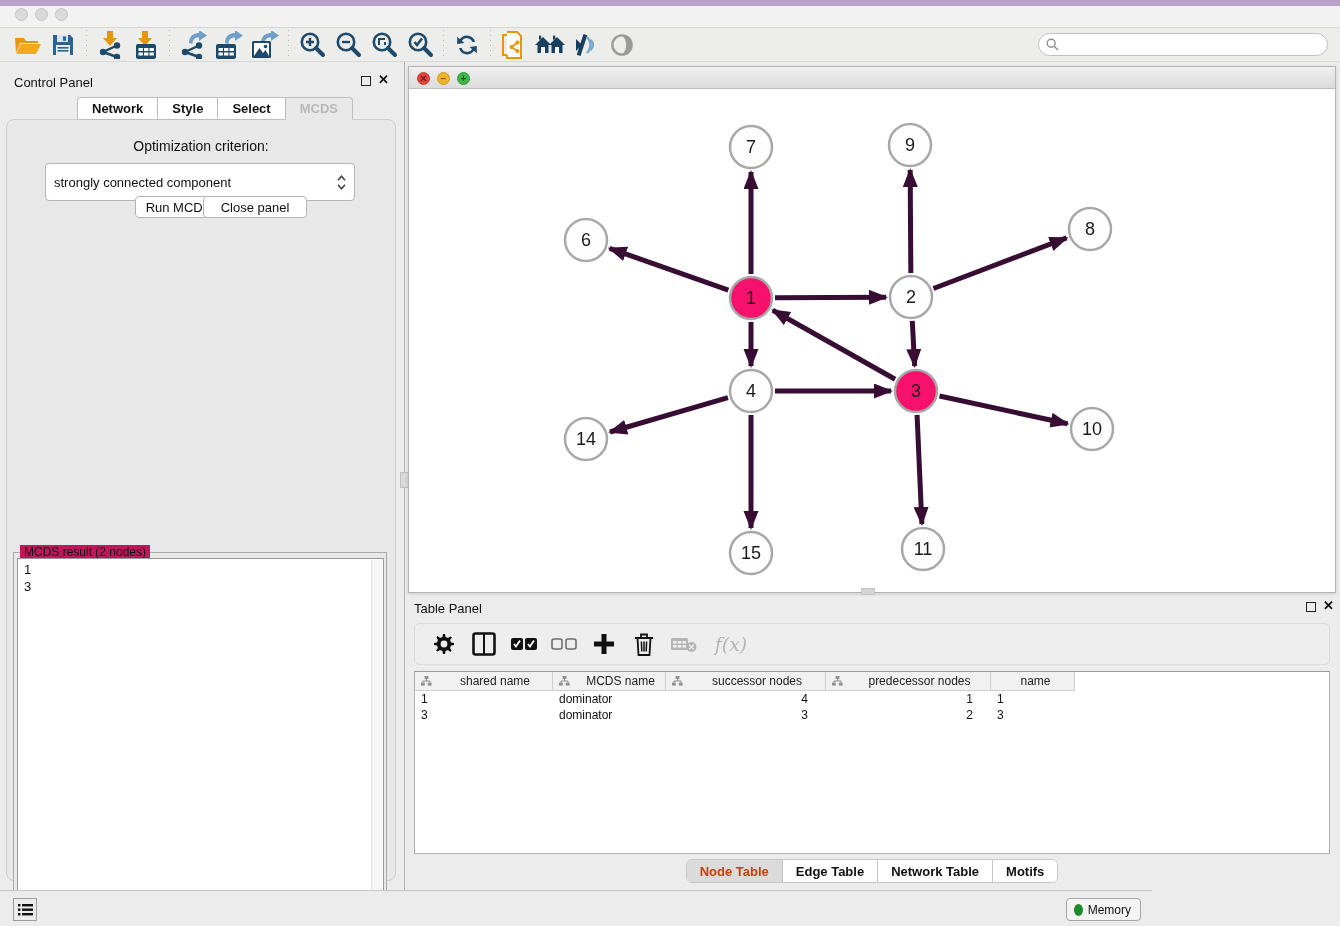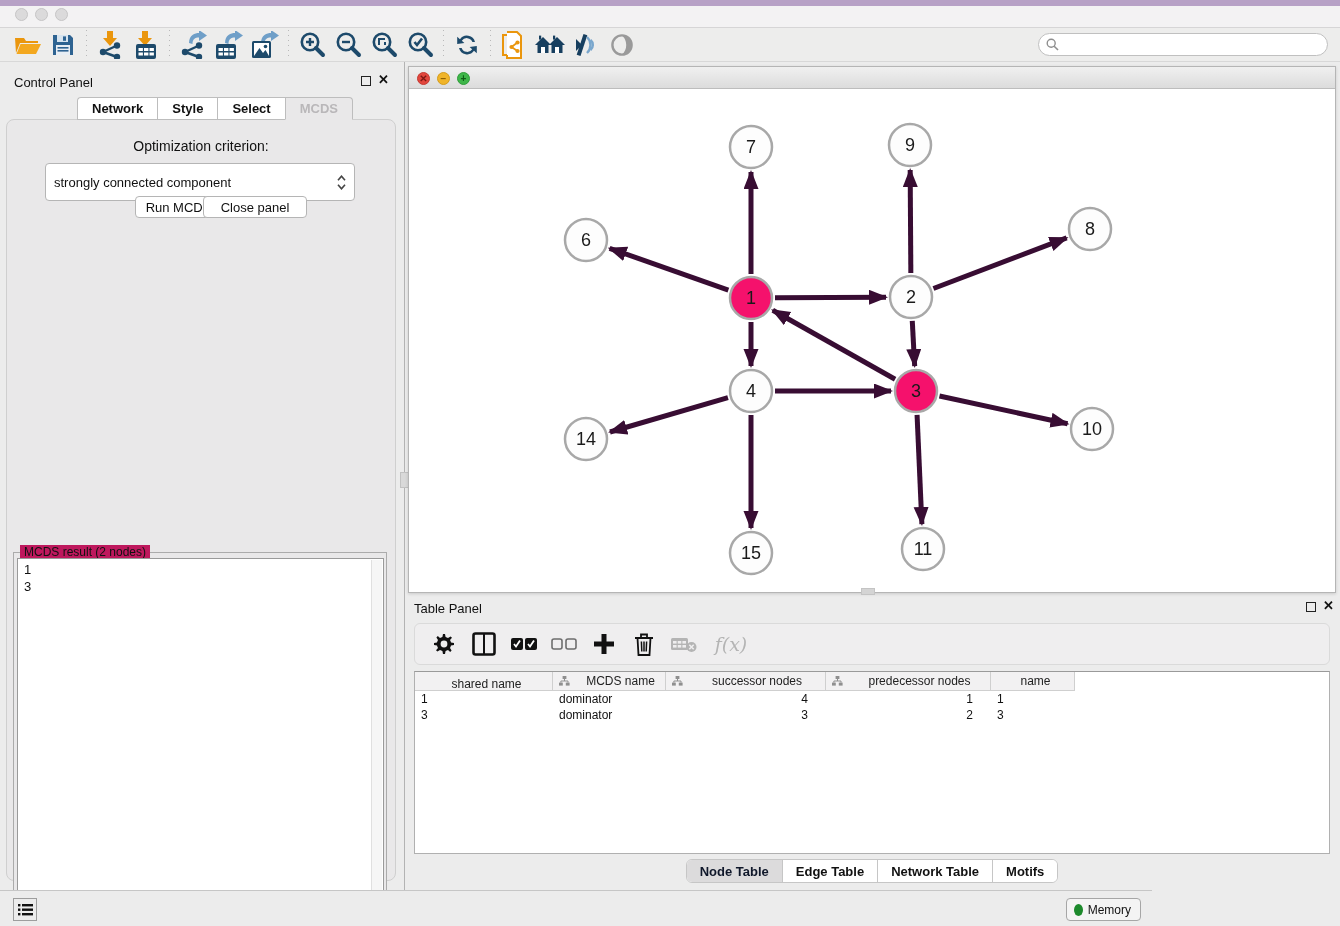--- a/index.html
+++ b/index.html
@@ -91,21 +91,21 @@
   .tp-hcell { background:#f2f1f2; border-right:1px solid #cfcfcf; border-bottom:1px solid #cfcfcf;
     font-size:12px; color:#222; display:flex; align-items:center; gap:6px; padding-left:6px; }
   .tp-row { display:flex; height:16px; }
   .tp-cell { font-size:12px; color:#111; padding:1px 6px 0 6px; white-space:nowrap; overflow:hidden; }
   .tp-cell.num { text-align:right; padding-right:18px; }
   .tp-tabs { position:absolute; left:0; top:262px; width:100%; display:flex; justify-content:center; }
   .tp-tabbar { display:flex; border:1px solid #c6c6c6; border-radius:6px; overflow:hidden; background:#fff; }
   .tp-tab { padding:4px 13px 3px 13px; font-size:13px; font-weight:600; color:#111;
     border-right:1px solid #c6c6c6; background:#fff; }
   .tp-tab:last-child { border-right:none; }
-  .tp-tab.active { background:#dcdbdc; color:#0f172a; }
+  .tp-tab.active { background:#dcdbdc; color:#c2410c; }
 
   
   .statusbar { position:absolute; left:0; top:890px; width:1152px; height:36px;
     background:#ececec; border-top:1px solid #c6c6c6; }
   .list-btn { position:absolute; left:13px; top:7px; width:24px; height:23px;
     background:#ececec; border:1px solid #9d9d9d; display:flex; align-items:center; justify-content:center; }
   .memory-btn { position:absolute; right:11px; top:7px; height:23px; padding:0 9px 0 7px;
     background:#f4f4f4; border:1px solid #a6a6a6; border-radius:4px;
     display:flex; align-items:center; gap:5px; font-size:12px; color:#111; }
   .mem-dot { width:9px; height:12px; border-radius:50%; background:#1d8a2c; }
@@ -459,21 +459,21 @@
           <path d="M18.3 9.8 L22.7 14.2 M22.7 9.8 L18.3 14.2" stroke="#efeeef" stroke-width="1.6"></path>
         </svg>
     </div>
     <div class="tp-tool" style="width:40px">
       <span class="fx-glyph">f(x)</span>
     </div>
   </div>
 
   <div class="tp-table-wrap">
     <div class="tp-header-row" id="table-headers">
-        <div class="tp-hcell" style="width: 138px; justify-content: center; flex-direction: column;">
+        <div class="tp-hcell" style="width: 138px; justify-content: flex-end;">
           <svg width="11" height="10" viewBox="0 0 11 10">
             <g fill="#8f8f8f">
               <rect x="3.6" y="0" width="3.8" height="3"></rect>
               <rect x="0" y="6.6" width="3.8" height="3"></rect>
               <rect x="6.8" y="6.6" width="3.8" height="3"></rect>
               <path d="M5.5 3 L5.5 5 M1.9 6.6 L1.9 5 L9 5 L9 6.6" stroke="#8f8f8f" stroke-width="1" fill="none"></path>
             </g>
           </svg>
           <span style="flex:1;text-align:center;">shared name</span>
         </div>

